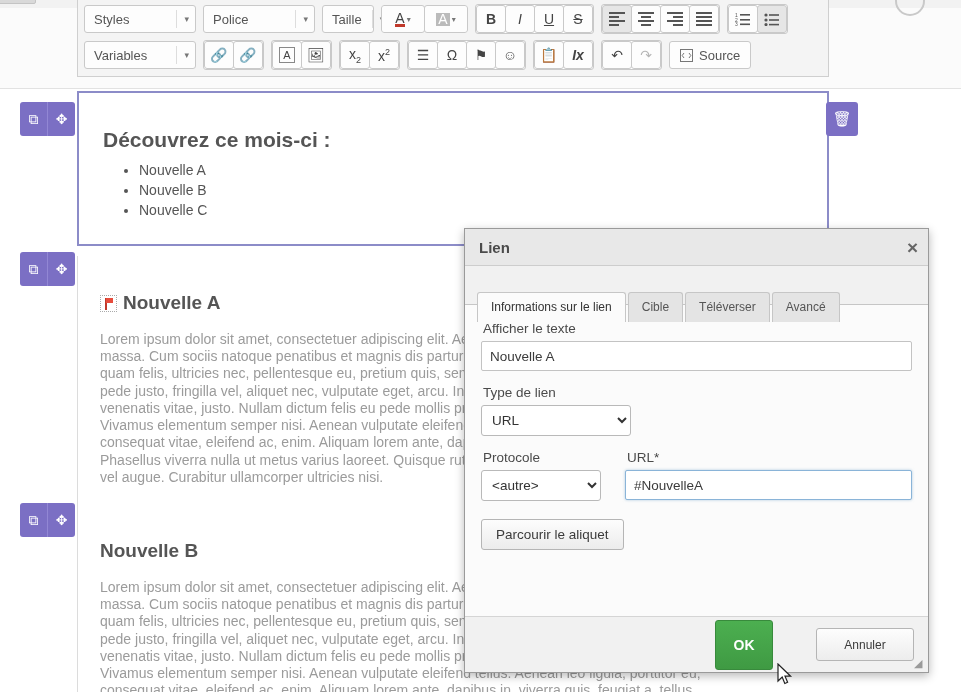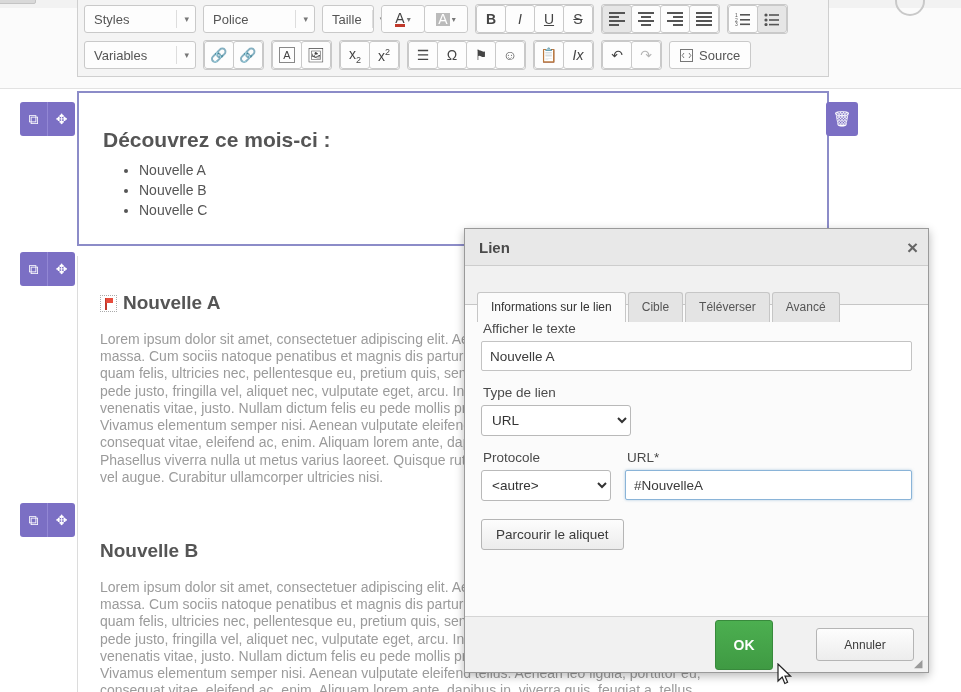--- a/index.html
+++ b/index.html
@@ -568,21 +568,21 @@
         <div class="btn">
             <span>☺</span>
           </div>
       </div>
 
       <div class="tb-group">
         <div class="btn dim">
             <span>📋</span>
           </div>
         <div class="btn">
-            <span style="font-style:italic;">Іx</span>
+            <span style="font-style:italic;font-weight:bold;">Іx</span>
           </div>
       </div>
 
       <div class="tb-group">
         <div class="btn">
             <span>↶</span>
           </div>
         <div class="btn dim">
             <span>↷</span>
           </div>
@@ -664,21 +664,21 @@
       <select class="sel" style="width:150px;">
         <option>URL</option>
         <option>Ancre dans cette page</option>
         <option>E-mail</option>
         <option>Téléphone</option>
       </select>
 
       <div class="row-two">
         <div style="width:130px;">
           <div class="fld-label">Protocole</div>
-          <select class="sel" style="width:130px;">
+          <select class="sel" style="width:120px;">
             <option>&lt;autre&gt;</option>
             <option>http://</option>
             <option>https://</option>
             <option>ftp://</option>
             <option>news://</option>
           </select>
         </div>
         <div style="flex:1;">
           <div class="fld-label">
             <span>URL</span><span class="req">*</span>

